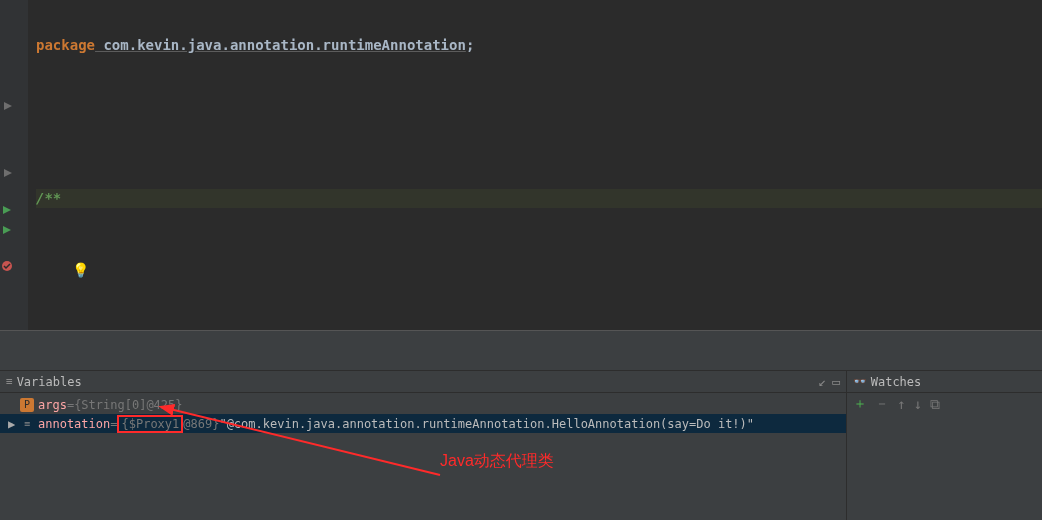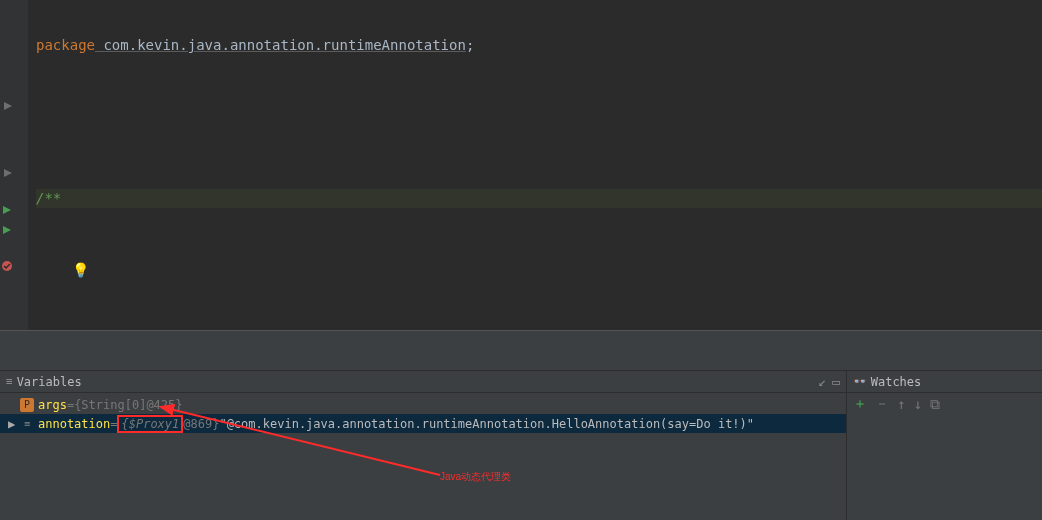--- a/index.html
+++ b/index.html
@@ -11,20 +11,21 @@
   width: 1042px;
   height: 520px;
   overflow: hidden;
   position: relative;
 }
 .editor {
   position: relative;
   display: flex;
   height: 330px;
   background: #2b2b2b;
+  font-weight: bold;
 }
 .gutter {
   width: 28px;
   background: #313335;
   position: relative;
 }
 .gutter-mark {
   position: absolute;
   left: 3px;
   width: 12px;
@@ -119,49 +120,48 @@
   margin-right: 4px;
   font-size: 10px;
 }
 .ico-p { background: #cc7832; color: #2b2b2b; border-radius: 2px; }
 .ico-eq { color: #888; }
 .ico-tri {
   width: 10px;
   color: #aaa;
   margin-right: 2px;
 }
-.var-name { color: #fde047; }
+.var-name { color: #fca5a5; }
 .var-dim { color: #777; }
 .var-val { color: #bbbbbb; }
 .red-box {
   border: 2px solid #ff2a2a;
   padding: 0 2px;
-  font-style: italic;
 }
 .watches-toolbar {
   display: flex;
   align-items: center;
   height: 22px;
   padding: 0 6px;
 }
 .watches-toolbar span { margin-right: 8px; color: #777; font-size: 14px; }
 .watches-toolbar .add { color: #4caf50; }
 
 .arrow-svg {
   position: absolute;
   left: 150px;
   top: 26px;
   pointer-events: none;
 }
 .arrow-label {
   position: absolute;
   left: 440px;
-  top: 99px;
+  top: 80px;
   color: #ff2a2a;
-  font-size: 10px;
+  font-size: 16px;
   font-family: sans-serif;
 }
 </style>
 </head>
 <body>
 
 <div class="editor">
   <div class="gutter">
     <div class="gutter-mark" style="top:98px">
       <svg width="10" height="10">

